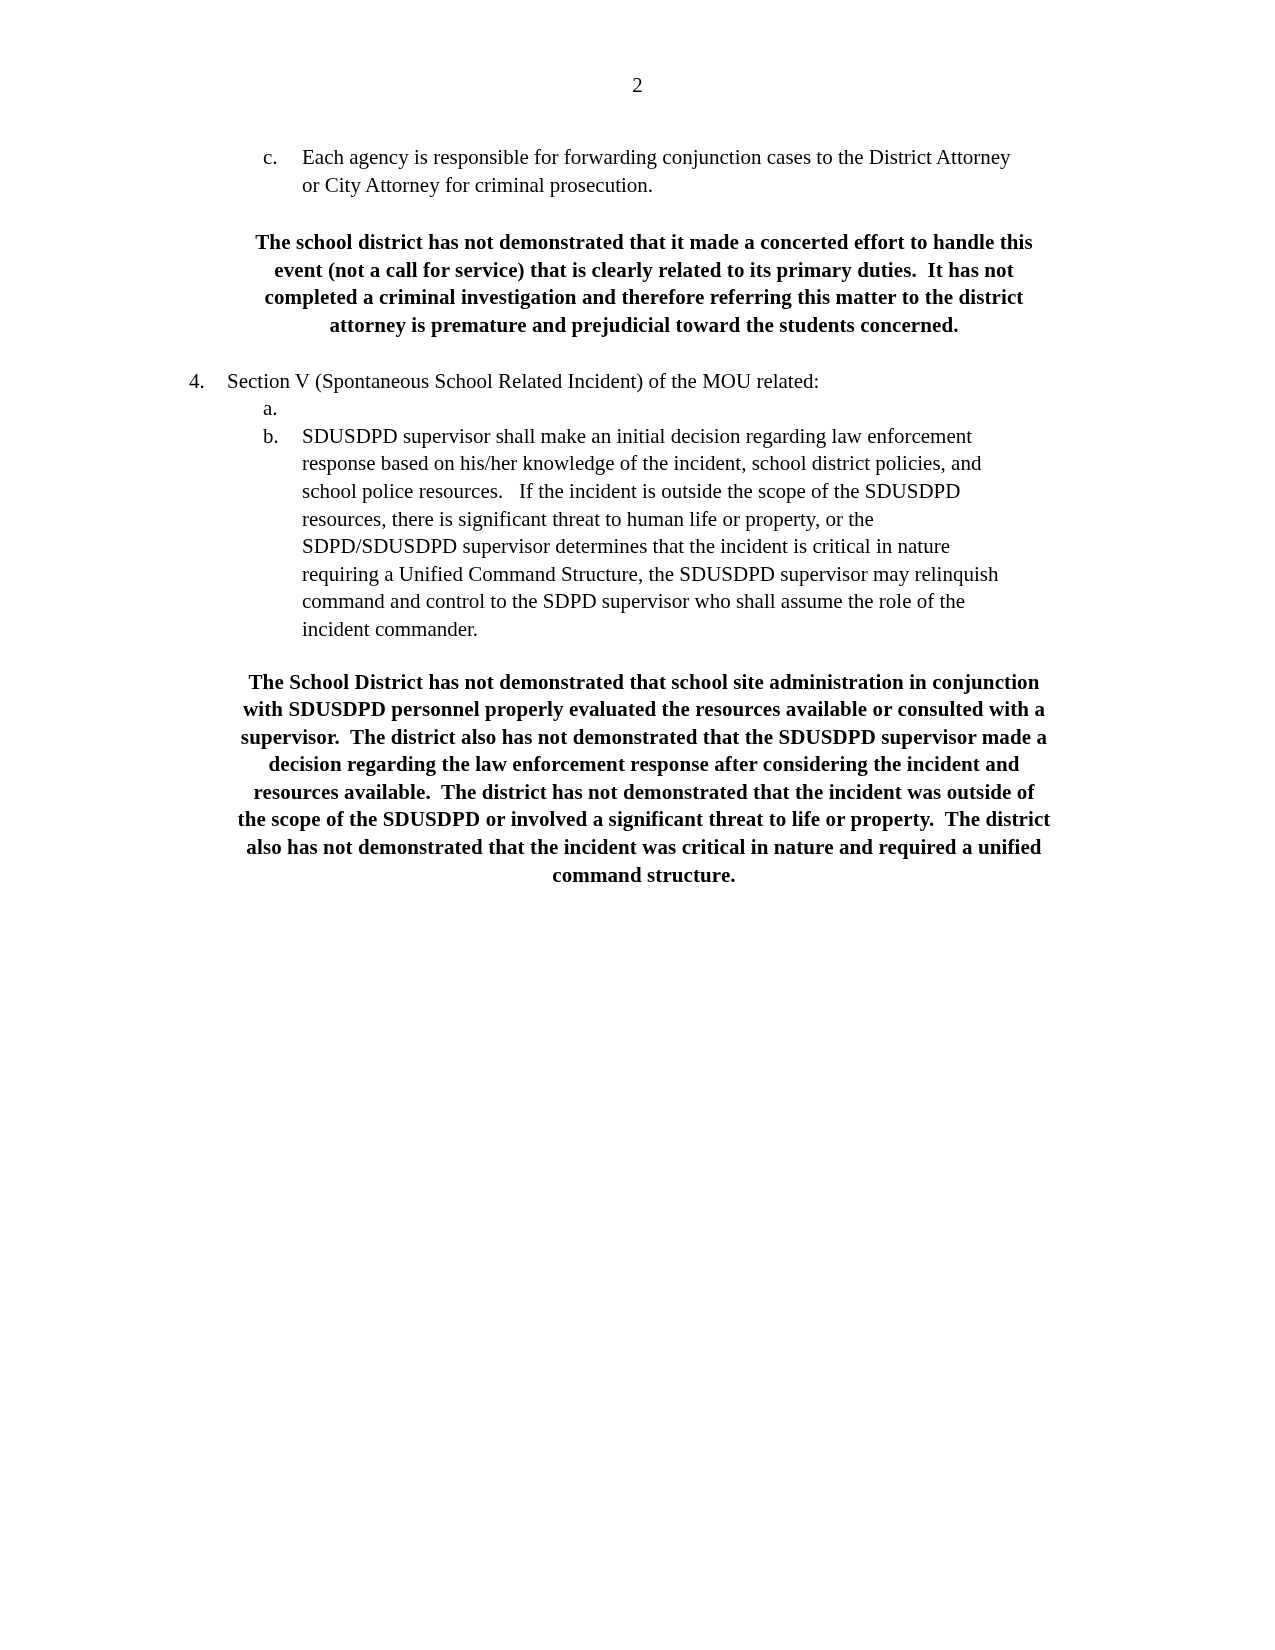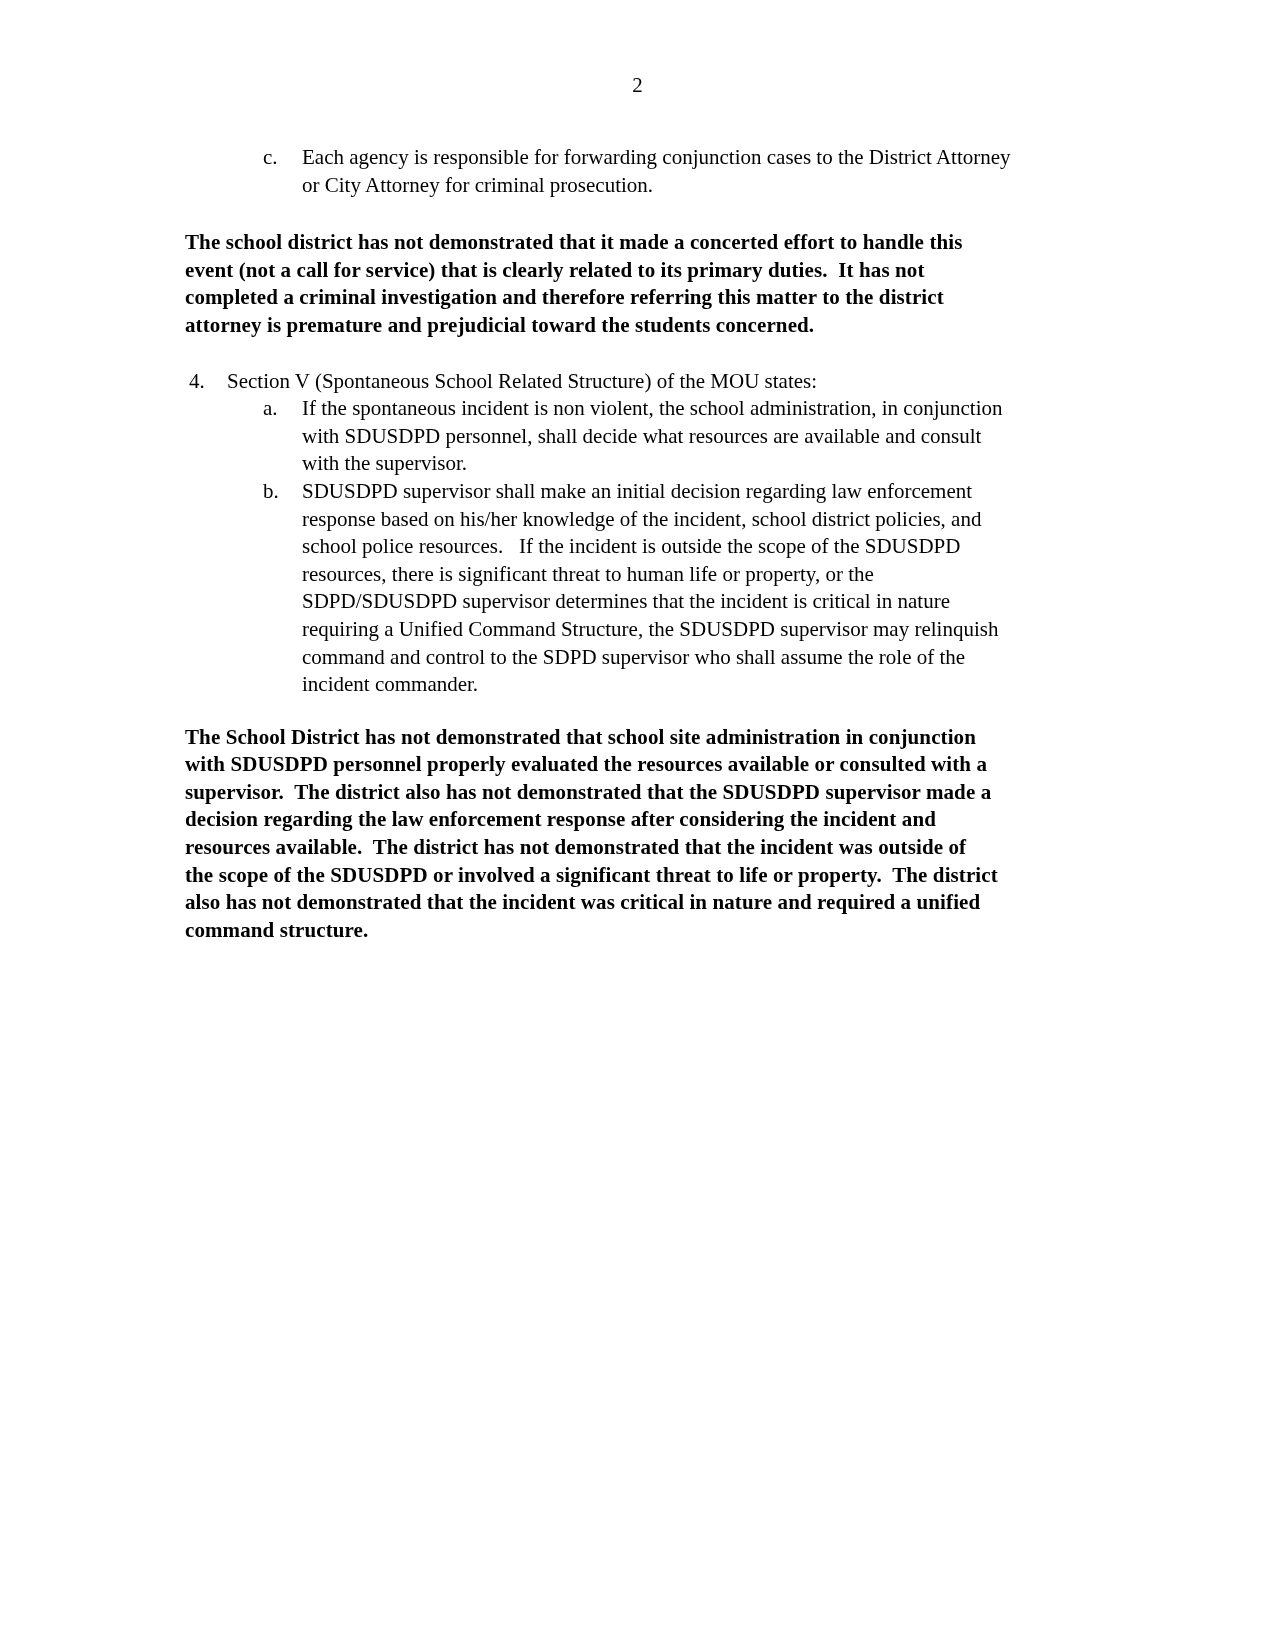--- a/index.html
+++ b/index.html
@@ -42,20 +42,21 @@
   .level2 { padding-left: 78px; }
   .level2 .marker { width: 39px; }
   .item-text {
     white-space: pre-wrap;
     flex: 1 1 auto;
   }
   .finding {
     font-weight: 700;
     white-space: pre-wrap;
     letter-spacing: 0.1px;
+    text-align: center;
   }
   .gap-b30 { margin-bottom: 30px; }
   .gap-b28 { margin-bottom: 28px; }
   .gap-b25 { margin-bottom: 25px; }
 </style>
 </head>
 <body>
 
 <div class="page">
 
@@ -69,28 +70,25 @@
 or City Attorney for criminal prosecution.</span>
     </div>
 
     <p class="finding gap-b28">The school district has not demonstrated that it made a concerted effort to handle this
 event (not a call for service) that is clearly related to its primary duties.  It has not
 completed a criminal investigation and therefore referring this matter to the district
 attorney is premature and prejudicial toward the students concerned.</p>
 
     <div class="list-item level1">
       <span class="marker">4.</span>
-      <span class="item-text">Section V (Spontaneous School Related Structure) of the MOU states:</span>
+      <span class="item-text">Section V (Spontaneous School Related Incident) of the MOU related:</span>
     </div>
 
     <div class="list-item level2">
       <span class="marker">a.</span>
-      <span class="item-text">If the spontaneous incident is non violent, the school administration, in conjunction
-with SDUSDPD personnel, shall decide what resources are available and consult
-with the supervisor.</span>
     </div>
 
     <div class="list-item level2 gap-b25">
       <span class="marker">b.</span>
       <span class="item-text">SDUSDPD supervisor shall make an initial decision regarding law enforcement
 response based on his/her knowledge of the incident, school district policies, and
 school police resources.   If the incident is outside the scope of the SDUSDPD
 resources, there is significant threat to human life or property, or the
 SDPD/SDUSDPD supervisor determines that the incident is critical in nature
 requiring a Unified Command Structure, the SDUSDPD supervisor may relinquish

